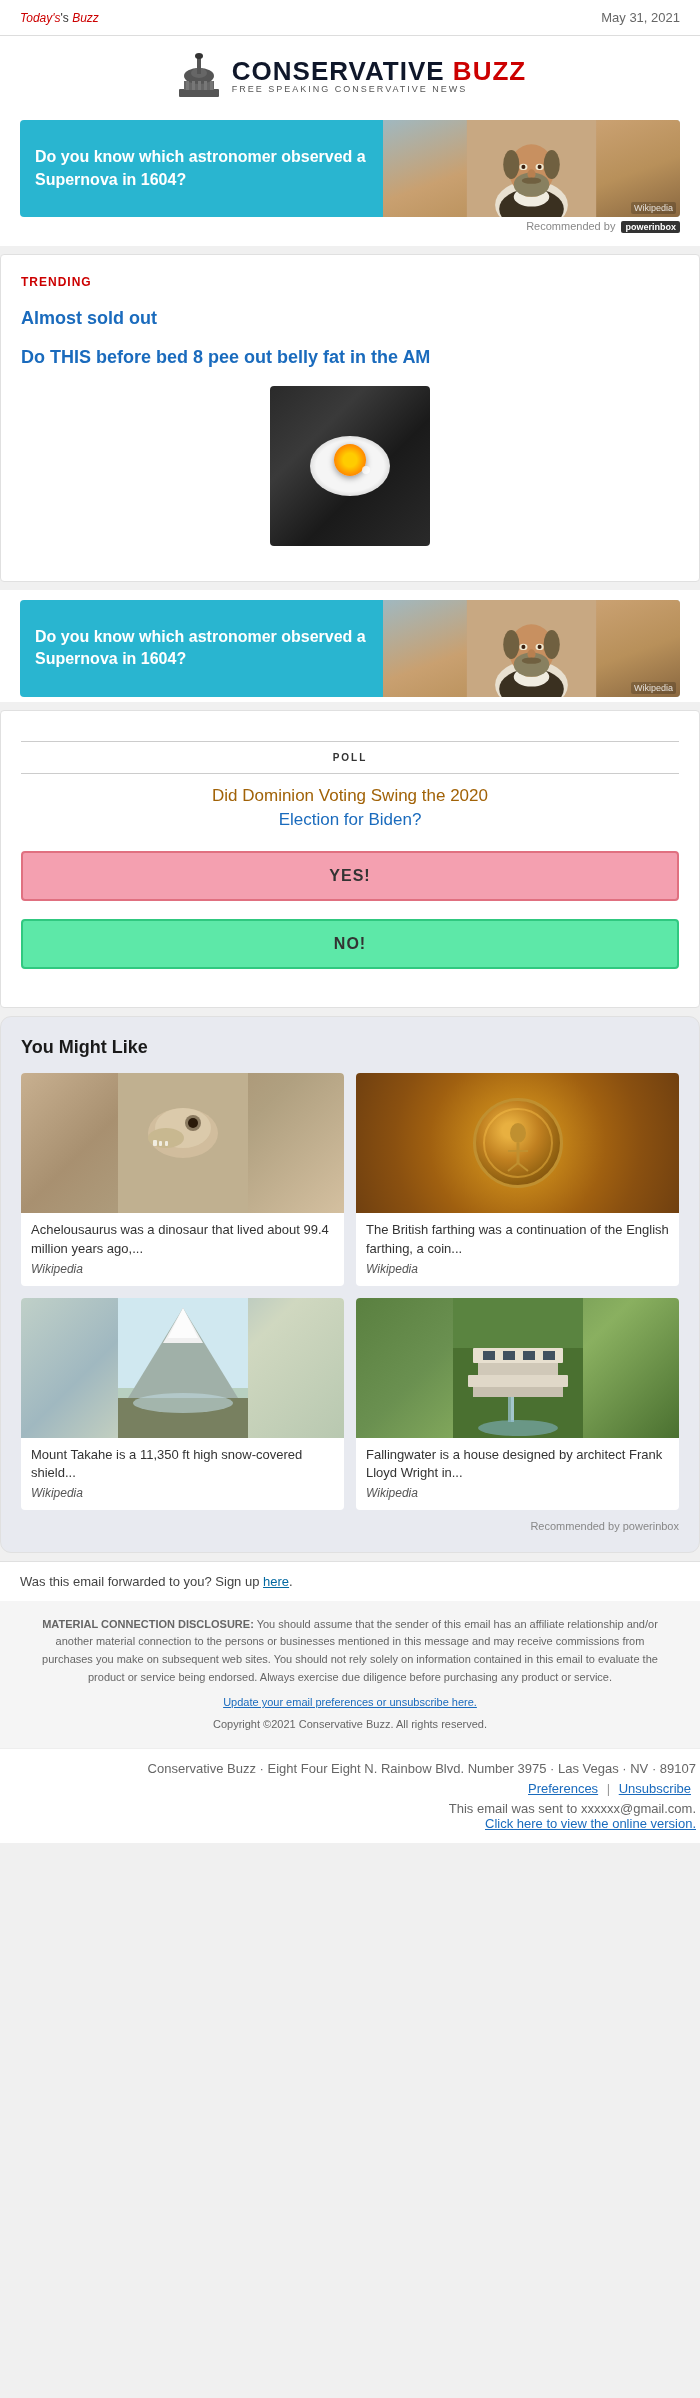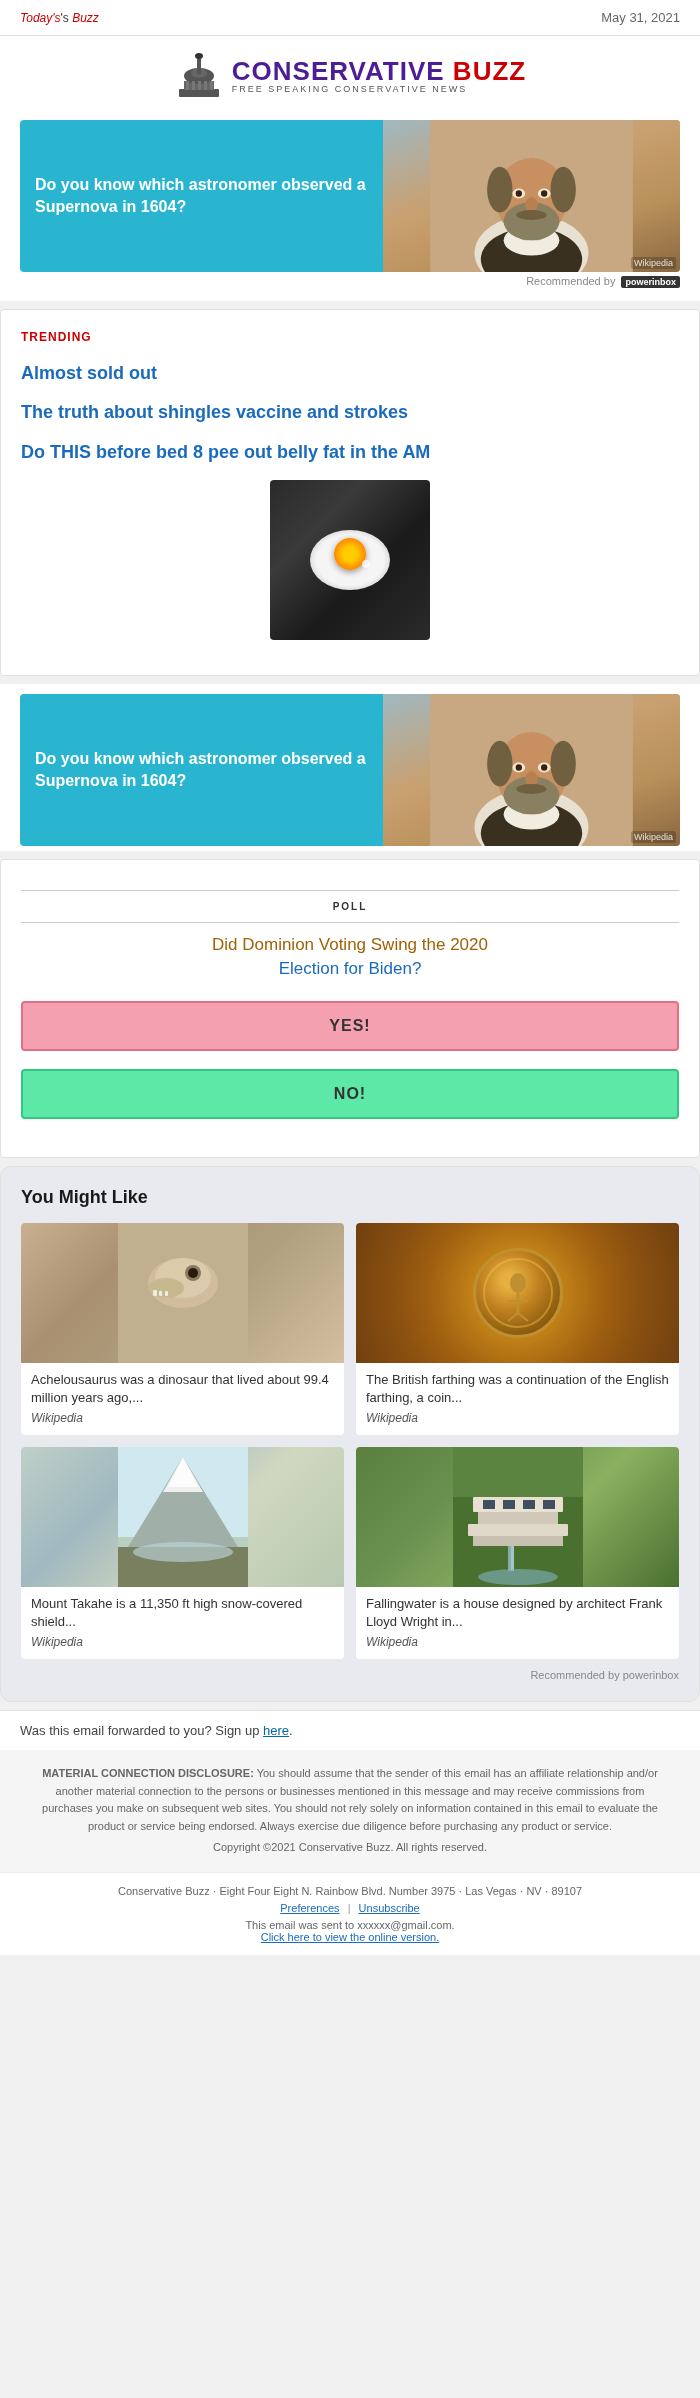--- a/index.html
+++ b/index.html
@@ -51,39 +51,39 @@
       text-align: left;
     }
     .logo-main {
       font-size: 26px;
       font-weight: 900;
       color: #1a1a1a;
       letter-spacing: 1px;
       line-height: 1;
     }
     .logo-main span {
-      color: #4c1d95;
+      color: #0f172a;
     }
     .logo-sub {
       font-size: 9px;
       letter-spacing: 2px;
       color: #555;
       text-transform: uppercase;
     }
 
     
     .ad-banner {
       background: #ffffff;
       padding: 10px 20px 5px;
     }
     .ad-banner-inner {
       position: relative;
       border-radius: 4px;
       overflow: hidden;
-      height: 152px;
+      height: 97px;
       background: linear-gradient(to right, #29b5d0 55%, #b0d8e8);
       display: flex;
       align-items: center;
     }
     .ad-banner-text {
       color: white;
       font-size: 16px;
       font-weight: bold;
       padding: 15px;
       width: 55%;
@@ -389,22 +389,22 @@
       line-height: 1.6;
     }
     .disclosure-section a {
       color: #1a6bbd;
     }
 
     
     .footer-section {
       background: #ffffff;
       padding: 12px 4px;
-      text-align: center;
-      font-size: 11px;
+      text-align: right;
+      font-size: 13px;
       color: #666;
       border-top: 1px solid #eee;
     }
     .footer-section a {
       color: #1a6bbd;
       text-decoration: underline;
     }
     .footer-links {
       margin: 5px 0;
     }
@@ -492,21 +492,20 @@
   </div>
   <div class="powerinbox-rec">
     <span>Recommended by</span>
     <span class="pi-logo">powerinbox</span>
   </div>
 </div>
 
 <div class="main-card">
   <div class="trending-label">TRENDING</div>
   <a class="trending-item" href="#">Almost sold out</a>
-  <a class="trending-item" href="#">The truth about shingles vaccine and strokes</a>
   <a class="trending-item" href="#">Do THIS before bed 8 pee out belly fat in the AM</a>
 
   <div class="article-image-container">
     <div class="article-image">
       <div class="egg-visual">
         <div class="egg-white"></div>
         <div class="egg-yolk">
           <div class="egg-shine"></div>
         </div>
       </div>
@@ -668,20 +667,23 @@
 <div class="forward-section">
   <span>Was this email forwarded to you? Sign up</span>
   <a href="#">here</a>.
 </div>
 
 <div class="disclosure-section">
   <p>
     <strong>MATERIAL CONNECTION DISCLOSURE:</strong>
     <span>You should assume that the sender of this email has an affiliate relationship and/or another material connection to the persons or businesses mentioned in this message and may receive commissions from purchases you make on subsequent web sites. You should not rely solely on information contained in this email to evaluate the product or service being endorsed. Always exercise due diligence before purchasing any product or service.</span>
   </p>
+  <p style="margin-top:8px;">
+    <a href="#">Update your email preferences or unsubscribe here.</a>
+  </p>
   <p style="margin-top:4px;">
     <span>Copyright ©2021 Conservative Buzz. All rights reserved.</span>
   </p>
 </div>
 
 <div class="footer-section">
   <p>Conservative Buzz · Eight Four Eight N. Rainbow Blvd. Number 3975 · Las Vegas · NV · 89107</p>
   <p class="footer-links">
     <a href="#">Preferences</a>
     <span class="footer-divider"> | </span>

